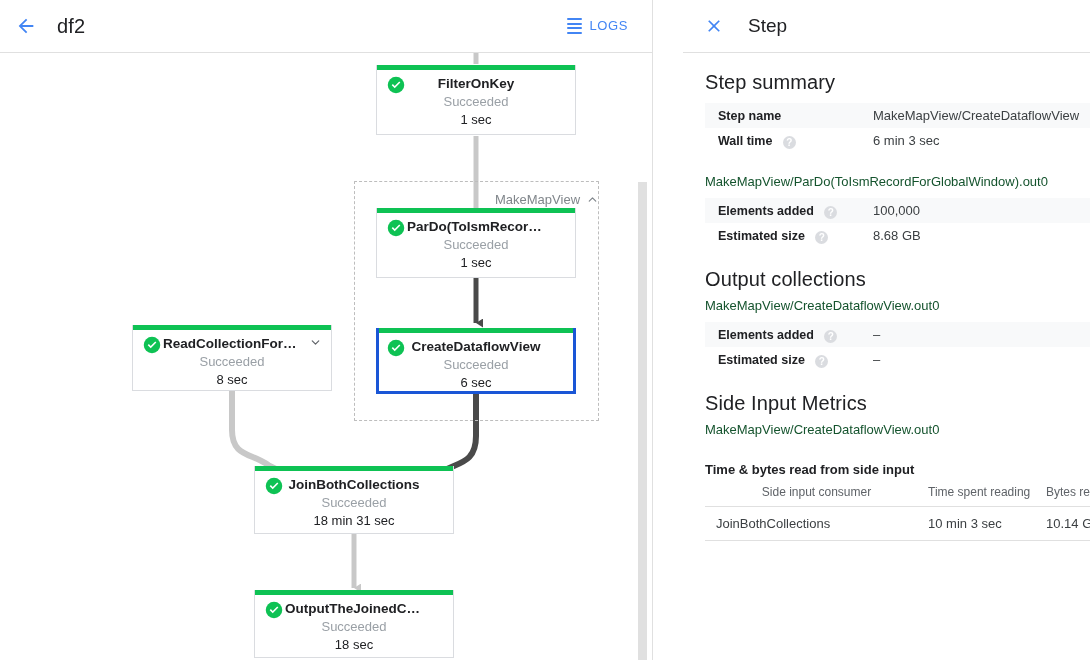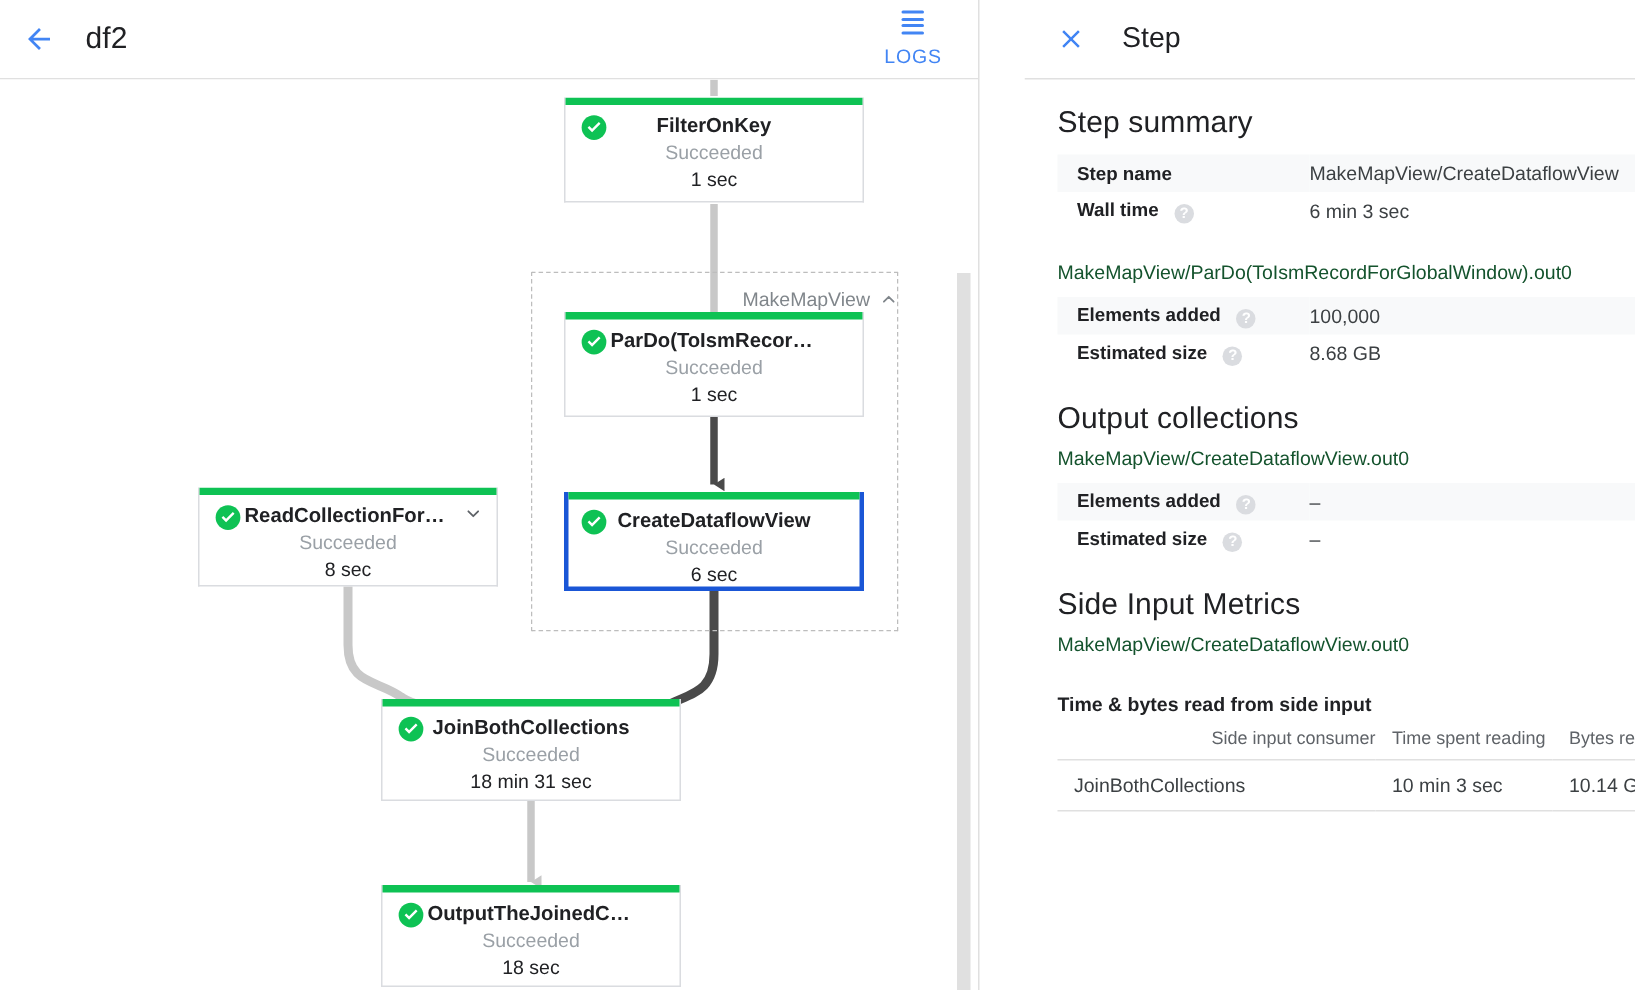--- a/index.html
+++ b/index.html
@@ -29,21 +29,21 @@
   }
   .back-btn svg { display: block; }
   .job-title {
     margin-left: 11px; font-size: 20px; color: #202124;
     letter-spacing: .1px; font-weight: 400;
   }
   .logs-btn {
     margin-left: auto; margin-right: 20px;
     display: flex; align-items: center; gap: 7px;
     color: #4285f4; font-size: 13px; font-weight: 500;
-    letter-spacing: .6px; cursor: pointer; padding: 6px 4px; flex-direction: column;
+    letter-spacing: .6px; cursor: pointer; padding: 6px 4px;
   }
   .logs-lines { display: inline-block; width: 15px; }
   .logs-lines i {
     display: block; height: 2px; background: #4285f4;
     margin-bottom: 2.4px; border-radius: 1px;
   }
   .logs-lines i:nth-child(1) { width: 15px; }
   .logs-lines i:nth-child(2) { width: 15px; }
   .logs-lines i:nth-child(3) { width: 15px; }
   .logs-lines i:nth-child(4) { width: 15px; margin-bottom: 0; }
@@ -161,21 +161,21 @@
     text-align: center; font-weight: 700; margin-left: 7px;
     position: relative; top: 1px; cursor: pointer;
   }
 
   .subhead {
     font-size: 13px; font-weight: 700; color: #202124;
     margin: 0 0 4px 0;
   }
   table.grid { width: 410px; border-collapse: collapse; }
   table.grid th {
-    text-align: right; font-size: 12px; font-weight: 400; color: #5f6368;
+    text-align: center; font-size: 12px; font-weight: 400; color: #5f6368;
     padding: 4px 0 7px 11px; border-bottom: 1px solid #e0e0e0;
   }
   table.grid th.num, table.grid td.num { text-align: left; }
   table.grid td {
     font-size: 13px; color: #3c4043;
     padding: 9px 0 9px 11px; border-bottom: 1px solid #e0e0e0;
   }
   table.grid th:nth-child(1){ width: 212px; }
   table.grid th:nth-child(2){ width: 118px; }
 </style>

